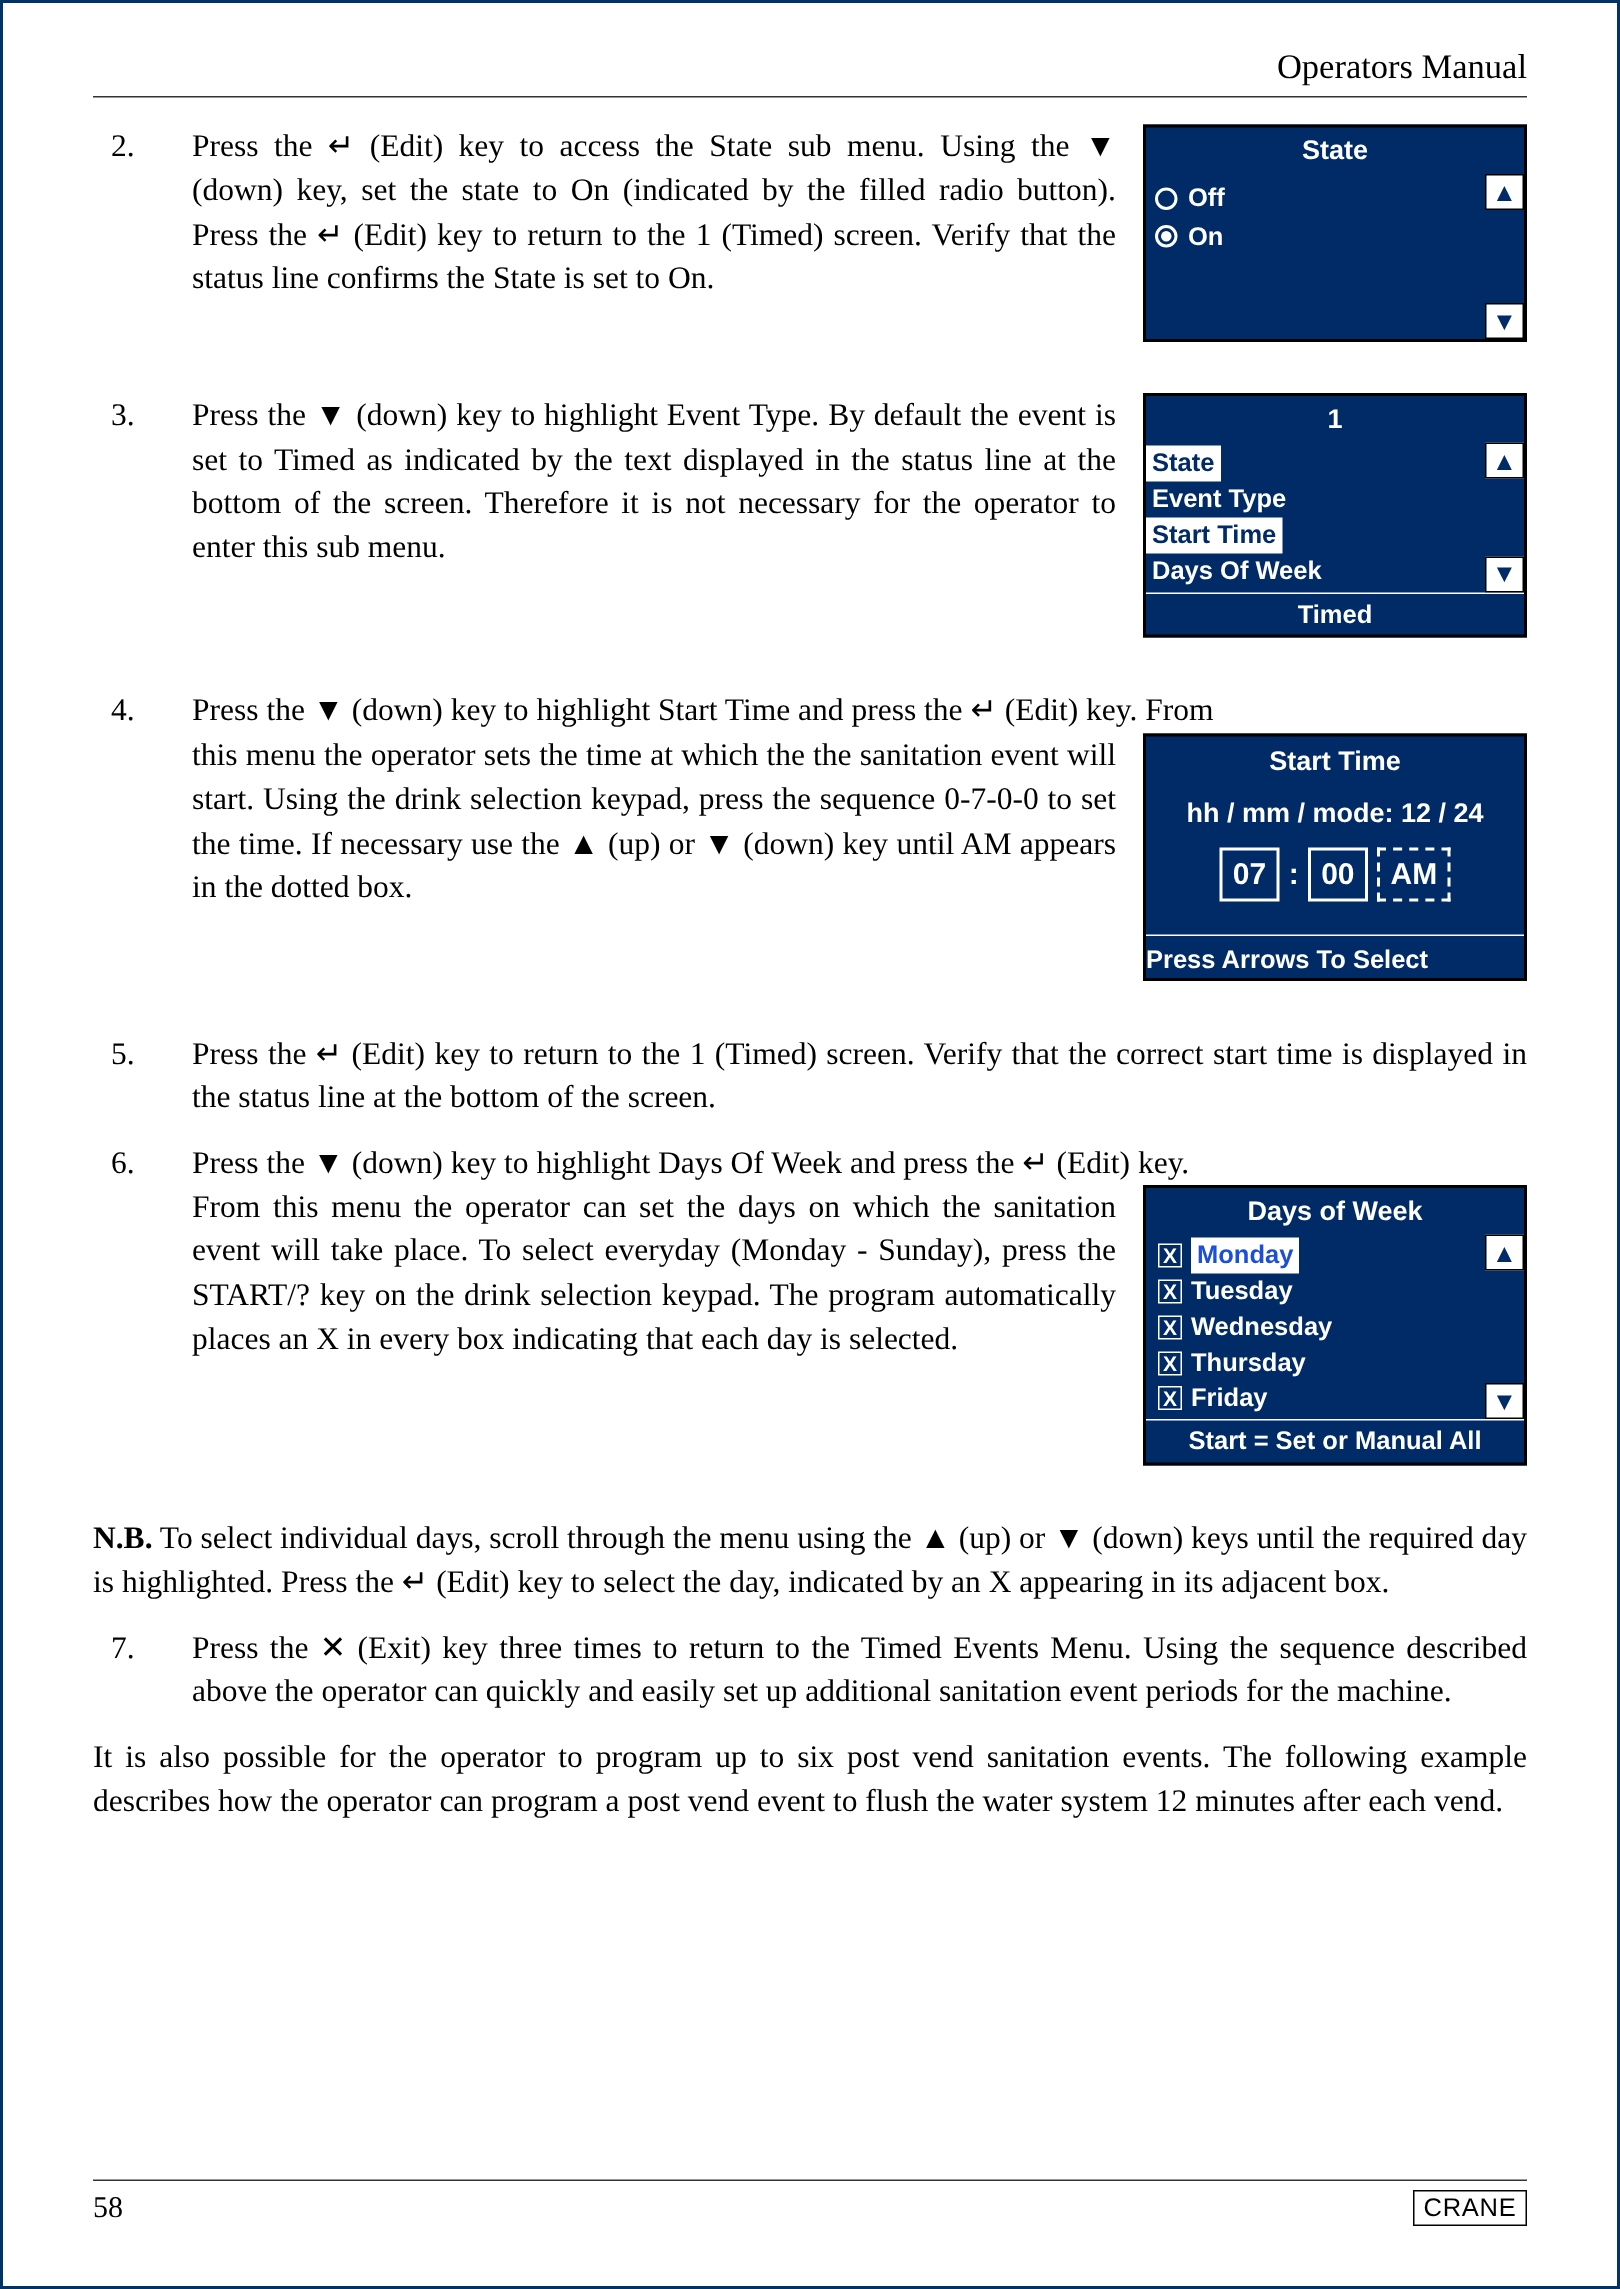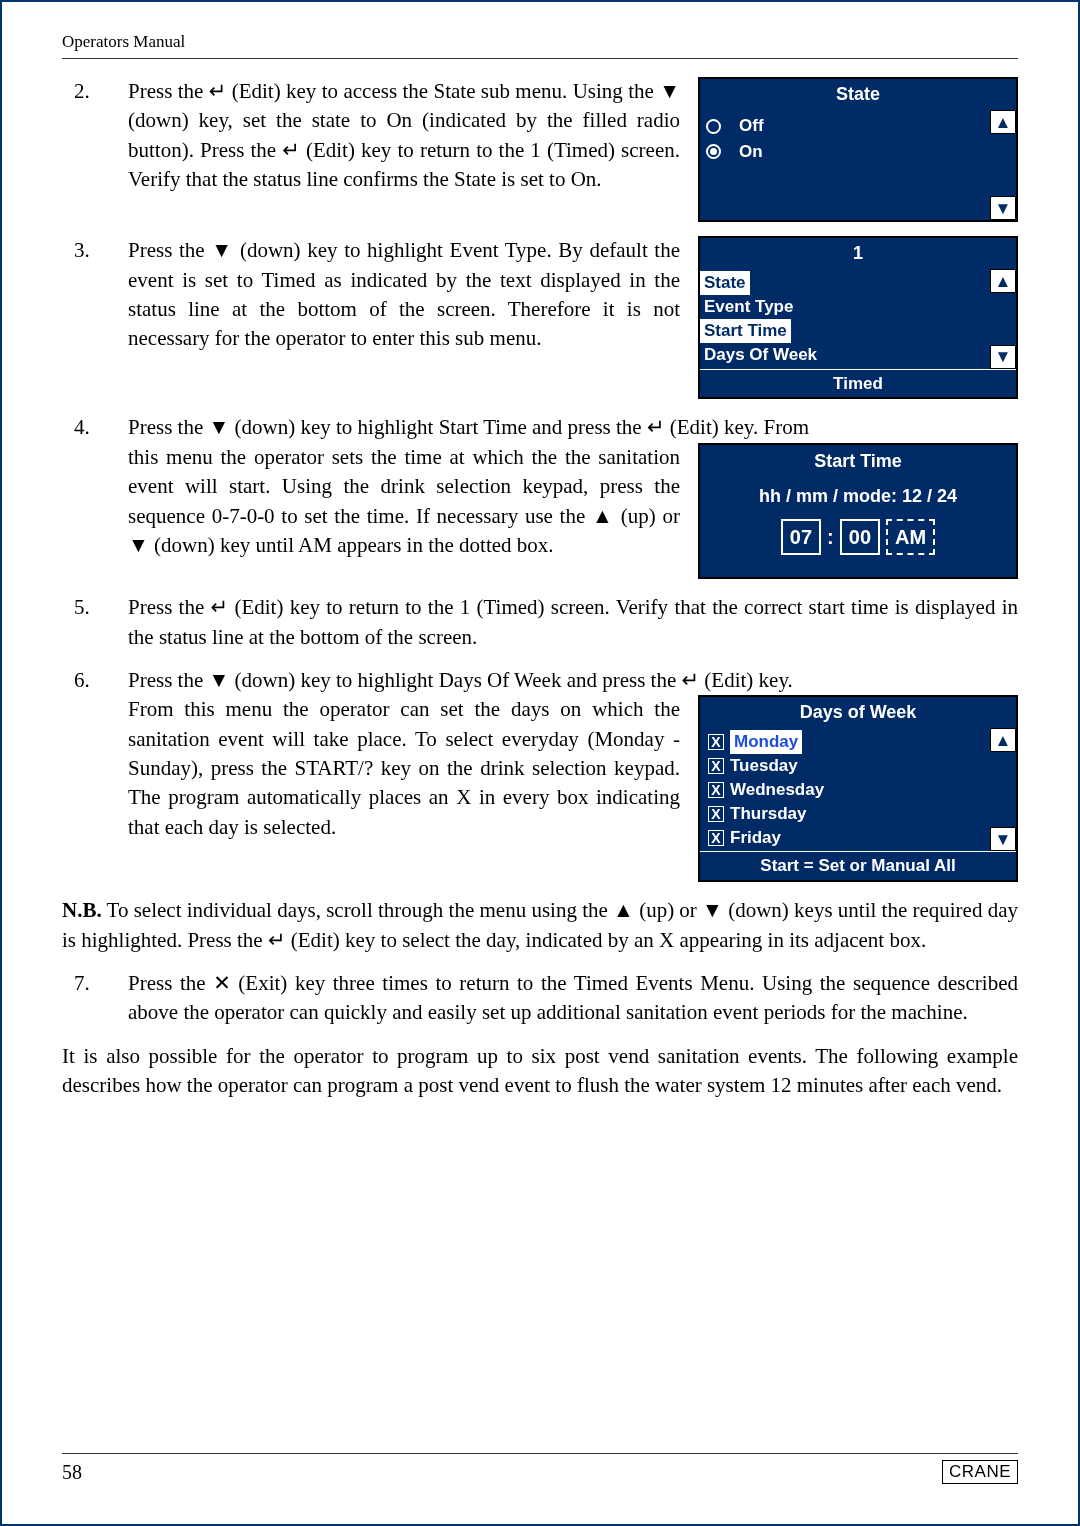--- a/index.html
+++ b/index.html
@@ -10,22 +10,22 @@
   }
   .page {
     width: 1080px;
     height: 1526px;
     margin: 0 auto;
     padding: 30px 60px 30px 60px;
     position: relative;
     border: 2px solid #003366;
   }
   .header-title {
-    text-align: left;
-    font-size: 17px;
+    text-align: right;
+    font-size: 23px;
     padding-bottom: 6px;
     border-bottom: 1.5px solid #333;
     margin-bottom: 18px;
   }
   .content {
     font-size: 21px;
     line-height: 1.4;
     text-align: justify;
   }
   .row {
@@ -36,28 +36,28 @@
   }
   .num {
     width: 48px;
     text-align: left;
     flex-shrink: 0;
     padding-left: 12px;
   }
   .text-block { flex: 1; }
   .right-col { flex-shrink: 0; }
   .panel {
-    width: 320px;
+    width: 256px;
     background: #002b66;
     color: #fff;
     border: 2px solid #000;
     font-family: Arial, Helvetica, sans-serif;
     font-weight: bold;
     font-size: 17px;
-    margin-bottom: 0;
+    margin-bottom: 20px;
   }
   .panel-title {
     text-align: center;
     padding: 3px 0;
     font-size: 18px;
   }
   .panel-row {
     display: flex;
     align-items: stretch;
   }
@@ -79,21 +79,21 @@
     display: flex;
     align-items: center;
     justify-content: center;
     color: #002b66;
     font-size: 17px;
     line-height: 1;
   }
   .radio-row {
     display: flex;
     align-items: center;
-    gap: 18px;
+    gap: 7px;
     padding: 1px 0;
   }
   .radio-off, .radio-on {
     width: 15px; height: 15px; border: 2px solid #fff; border-radius: 50%;
   }
   .radio-on::after {
     content: ""; display: block; width: 7px; height: 7px; background: #fff;
     border-radius: 50%; margin: 2px auto 0;
   }
   .sel { background: #fff; color: #002b66; padding: 0 4px; display: inline-block; }
@@ -220,20 +220,21 @@
           <div class="panel-title">Start Time</div>
           <div class="time-body">
             <div class="time-format">hh / mm / mode: 12 / 24</div>
             <div class="time-boxes">
               <span class="time-box">07</span>
               <span class="time-colon">:</span>
               <span class="time-box">00</span>
               <span class="time-box dashed">AM</span>
             </div>
           </div>
+          <div class="time-footer">Press Arrows To Select</div>
         </div>
       </div>
     </div>
 
     <div class="row">
       <div class="num">5.</div>
       <div class="text-block">Press the ↵ (Edit) key to return to the 1 (Timed) screen. Verify that the correct start time is displayed in the status line at the bottom of the screen.</div>
     </div>
 
     <div class="row" style="margin-bottom:0;">

